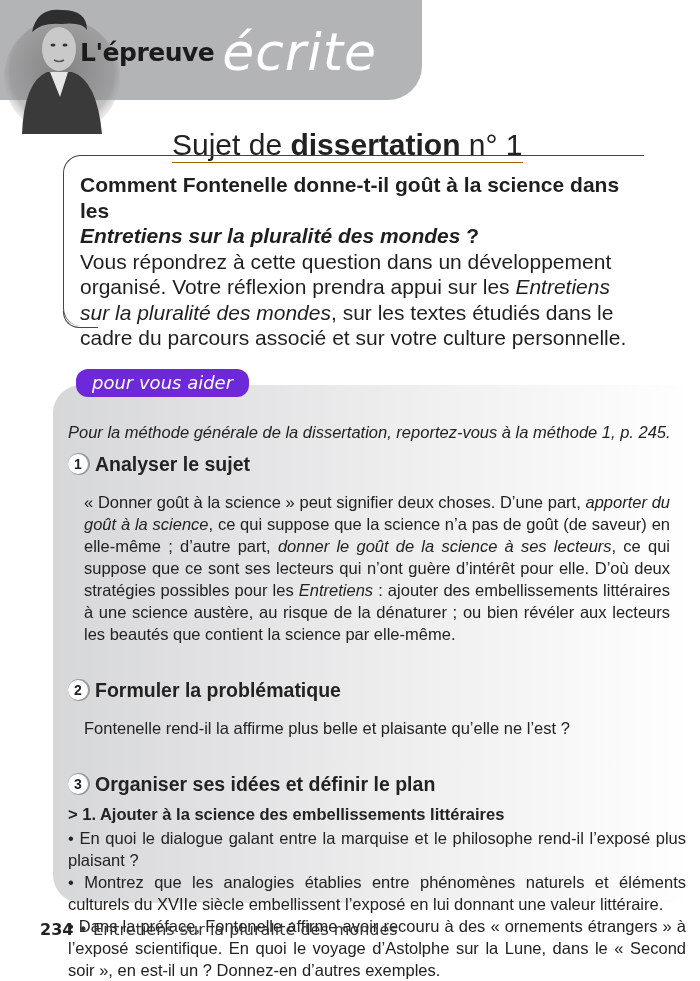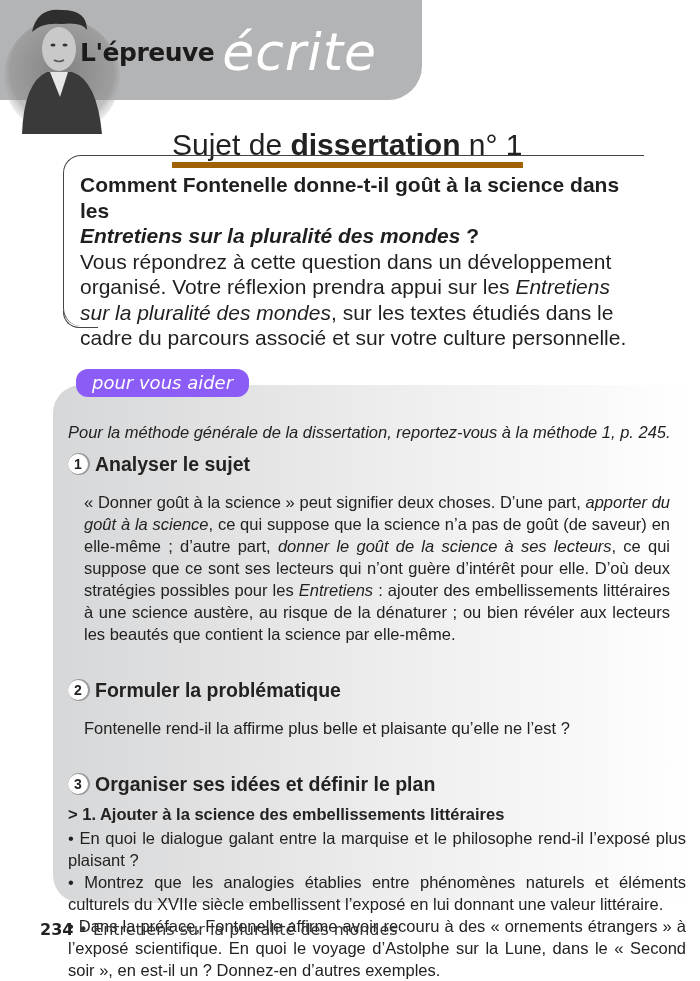--- a/index.html
+++ b/index.html
@@ -24,21 +24,21 @@
     color: #1b1b1b; letter-spacing: -0.5px; vertical-align: middle;
   }
   .banner-title .big {
     font-family: "DejaVu Sans", sans-serif; font-style: italic; font-size: 52px;
     color: #ffffff; margin-left: 8px; vertical-align: middle; letter-spacing: 1px;
   }
 
   
   .subject-title {
     position: absolute; left: 172px; top: 128px; font-size: 30px; color: #222;
-    white-space: nowrap; border-bottom: 6px solid #a16207; line-height: 34px;
+    white-space: nowrap; border-bottom: 1px solid #a16207; line-height: 34px;
   }
   .subject-title b { font-weight: bold; }
   .subject-box {
     position: absolute; left: 63px; top: 155px; width: 580px; height: 170px;
     border-left: 1.5px solid #444; border-top: 1.5px solid #444;
     border-top-left-radius: 18px; border-bottom-left-radius: 18px;
   }
   .subject-box::after {
     content: ""; position: absolute; left: -1.5px; bottom: -1.5px; width: 34px;
     height: 16px; border-bottom: 1.5px solid #444; border-left: 1.5px solid #444;
@@ -49,21 +49,21 @@
   .q i { font-style: italic; }
 
   
   .help-box {
     position: absolute; left: 53px; top: 385px; width: 640px; height: 518px;
     background: linear-gradient(to right, #d6d7d8 0%, #eeeeef 55%, #ffffff 100%);
     border-top-left-radius: 28px; border-bottom-left-radius: 28px;
   }
   .help-tag {
     position: absolute; left: 76px; top: 369px; height: 28px; padding: 0 16px;
-    background: #8b5cf6; color: #fff; border-radius: 12px;
+    background: #6d28d9; color: #fff; border-radius: 12px;
     font-family: "DejaVu Sans", sans-serif; font-style: italic; font-size: 18px; line-height: 27px;
   }
   .help-content { position: absolute; left: 68px; top: 404px; width: 618px; font-size: 16.5px; line-height: 22px; color: #222; }
   .method-note { font-style: italic; margin-bottom: 10px; }
   .step-title { font-weight: bold; font-size: 19.5px; margin: 0 0 4px 0; display: flex; align-items: center; }
   .num {
     display: inline-block; width: 20px; height: 20px; border-radius: 50%;
     background: #fff; color: #222; font-size: 14px; line-height: 20px; text-align: center;
     box-shadow: 1px 0 0 1px #9a9a9a; margin-right: 7px;
   }

